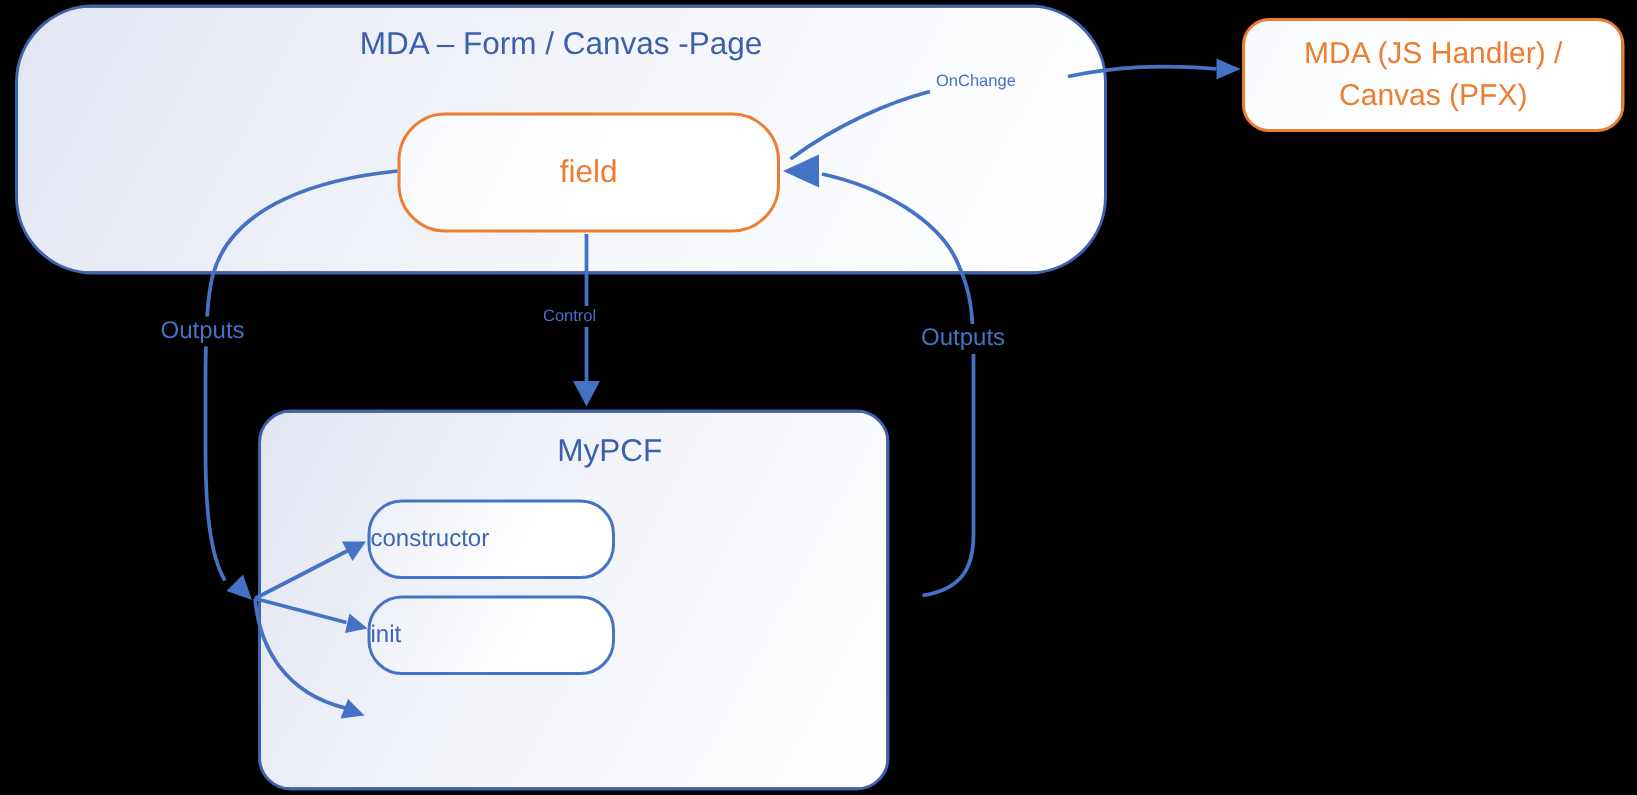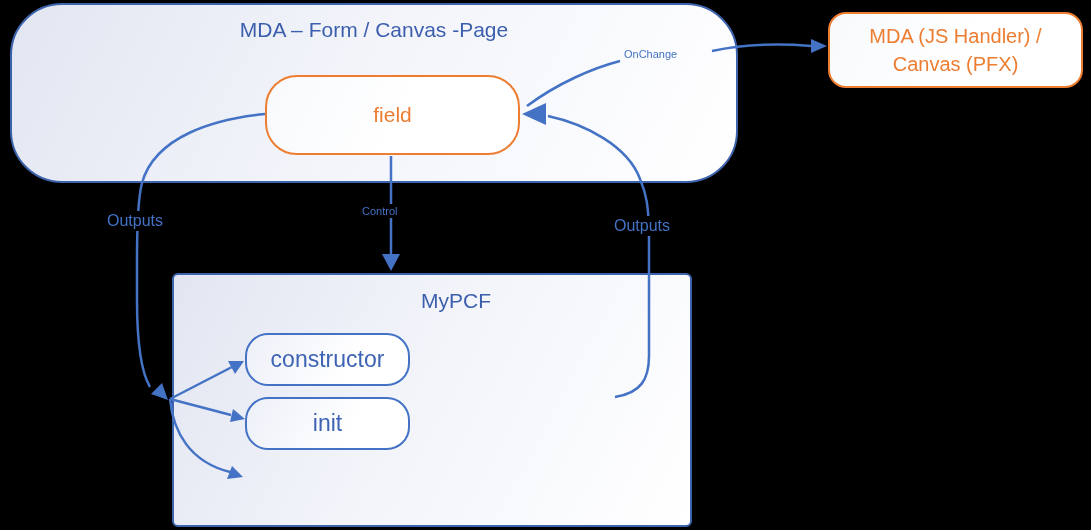--- a/index.html
+++ b/index.html
@@ -7,31 +7,31 @@
     --orange:#ED7D31;
   }
   html,body{margin:0;padding:0;background:var(--bg);}
   .stage{position:relative;width:1091px;height:530px;background:var(--bg);overflow:hidden;
          font-family:"Liberation Sans", sans-serif;}
   .node{position:absolute;box-sizing:border-box;z-index:1;}
   .container-box{border:2px solid var(--blue-border);
     background:linear-gradient(118deg,#e2e6f1 0%,#f2f4fa 45%,#ffffff 100%);}
   .box-form{left:10px;top:3px;width:728px;height:180px;border-radius:52px;}
   .box-form .title{margin-top:13px;text-align:center;font-size:21px;color:var(--blue-text);}
-  .box-pcf{left:172px;top:273px;width:520px;height:254px;border-radius:6px;padding-left:48px;}
+  .box-pcf{left:172px;top:273px;width:421px;height:254px;border-radius:22px;padding-left:48px;}
   .box-pcf .title{margin-top:14px;text-align:center;font-size:21px;color:var(--blue-text);}
   .orange-box{border:2.5px solid var(--orange);color:var(--orange);
     background:linear-gradient(118deg,#f7f9fc 0%,#ffffff 55%);
     display:flex;align-items:center;justify-content:center;text-align:center;}
   .box-field{left:265px;top:75px;width:255px;height:80px;border-radius:32px;font-size:21px;}
   .box-handler{left:828px;top:12px;width:255px;height:76px;border-radius:18px;
     font-size:20px;line-height:1.4;flex-direction:column;}
   .method-box{border:2px solid var(--blue-line);color:#3E64B4;border-radius:23px;
     background:linear-gradient(118deg,#edf0f8 0%,#ffffff 65%);
-    display:flex;align-items:center;justify-content:center;font-size:23px;}
+    display:flex;align-items:center;justify-content:flex-start;font-size:16px;}
   .m-constructor{left:245px;top:333px;width:165px;height:53px;}
   .m-init{left:245px;top:397px;width:165px;height:53px;}
   .m-updateview{left:245px;top:460px;width:165px;height:55px;}
   .m-getoutputs{left:450px;top:370px;width:164px;height:53px;}
   svg.wires{position:absolute;left:0;top:0;z-index:2;pointer-events:none;}
   .edge{fill:none;stroke:var(--blue-line);stroke-width:2.5;}
   .arrowhead{fill:var(--blue-line);stroke:none;}
   .edge-label{position:absolute;z-index:3;color:var(--blue-line);font-size:16px;
     padding:1px 3px;background:var(--bg);white-space:nowrap;}
   .edge-label.on-box{background:transparent;font-size:11px;}

